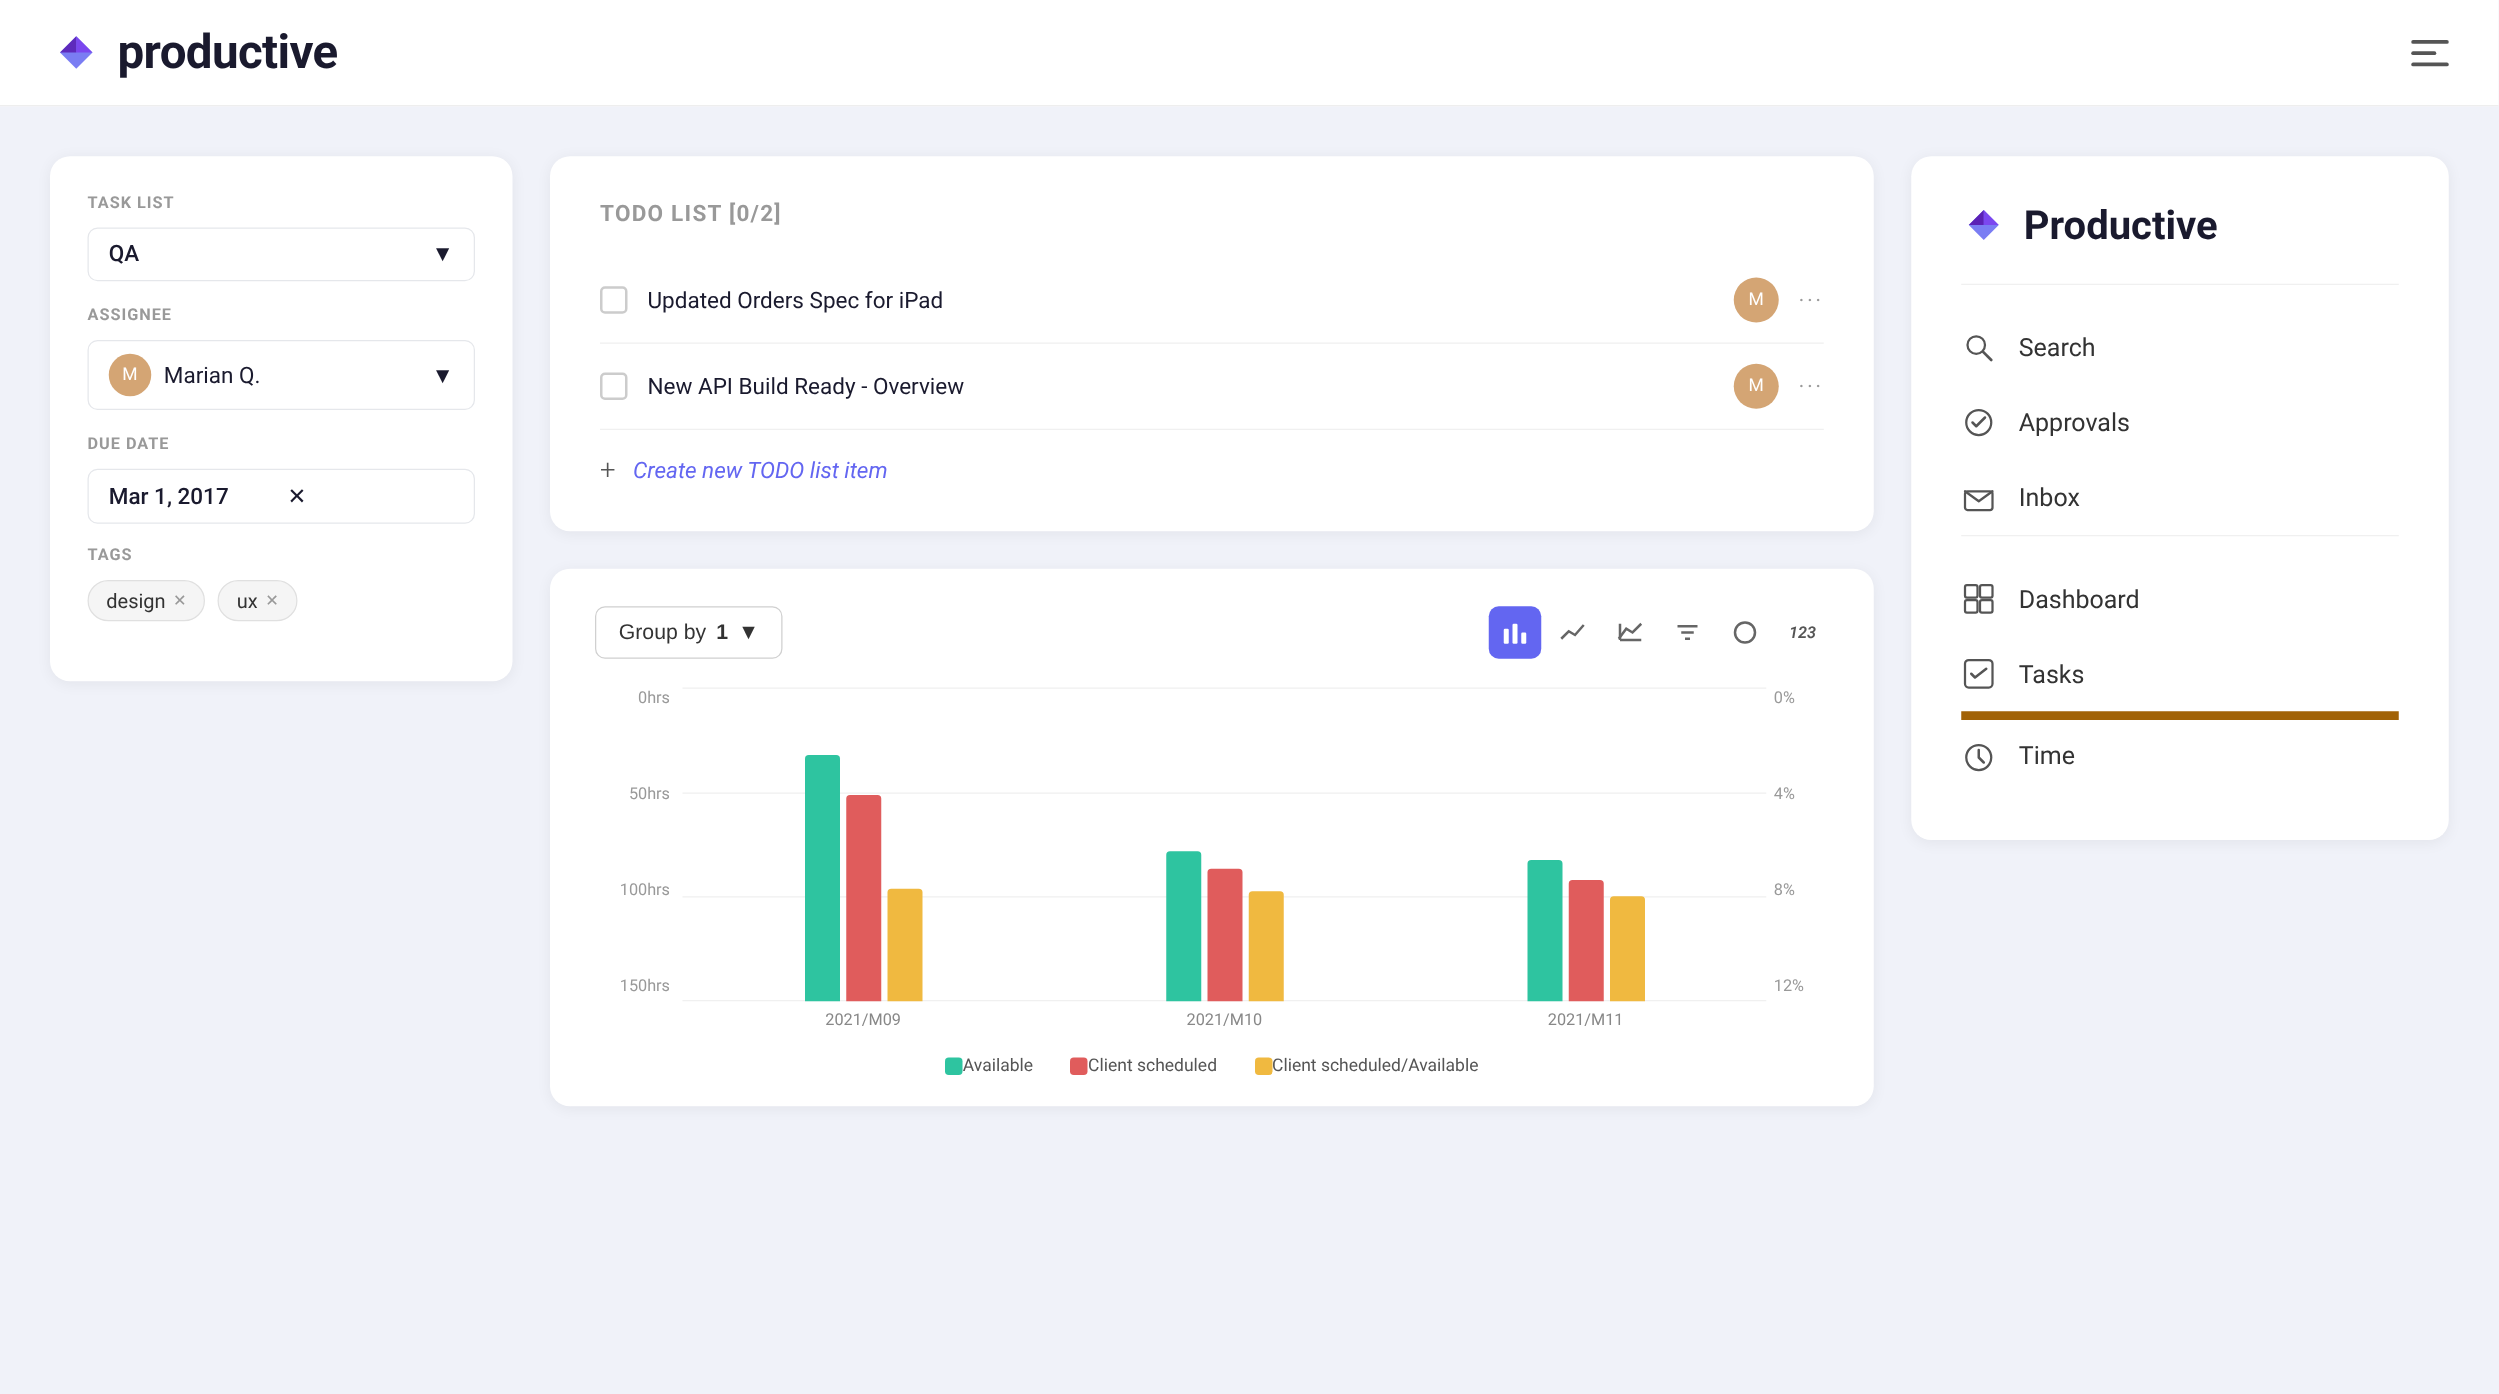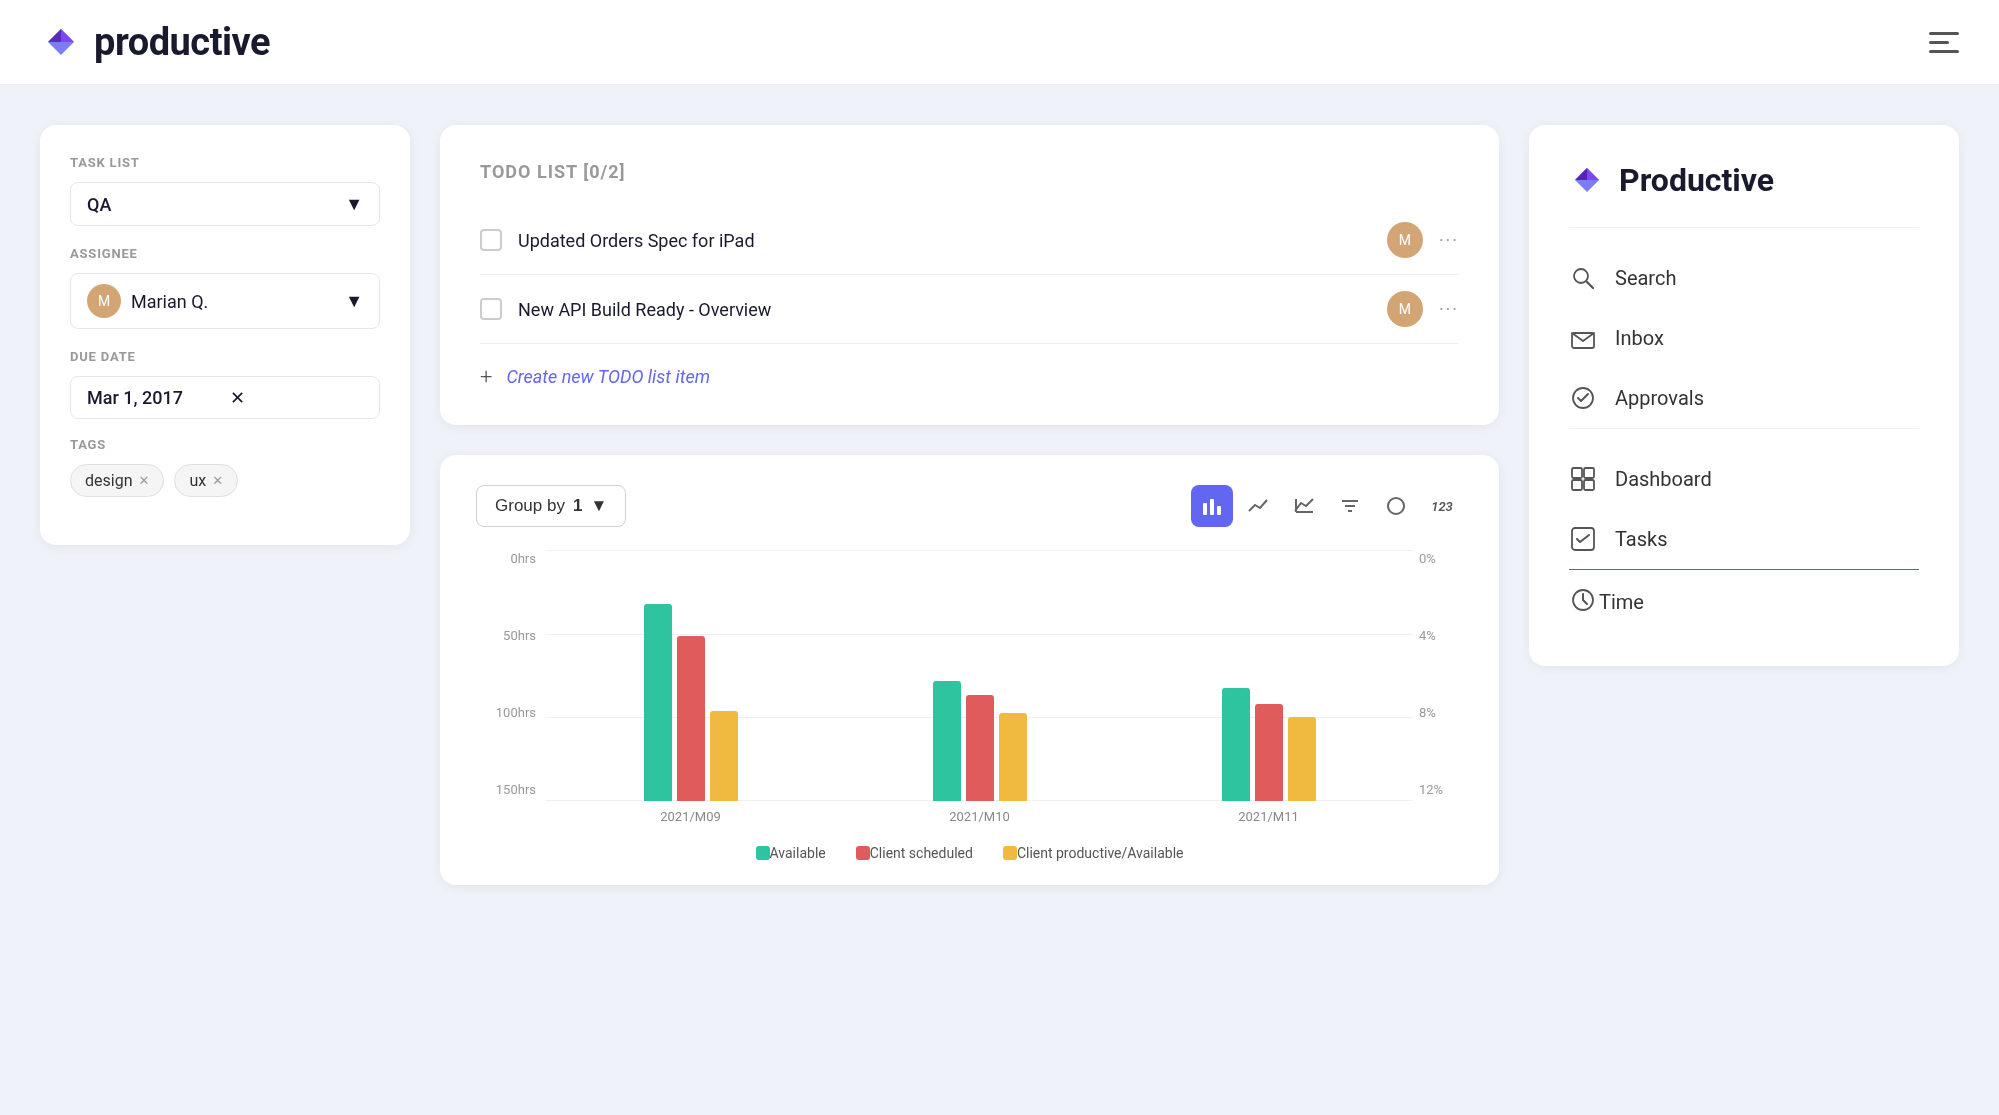--- a/index.html
+++ b/index.html
@@ -490,25 +490,25 @@
       stroke: #555;
       fill: none;
       stroke-width: 1.8;
     }
     .sidebar-item-label {
       font-size: 20px;
       color: #333;
     }
     .sidebar-bottom-item {
       display: flex;
-      align-items: flex-end;
-      gap: 2px;
+      align-items: flex-start;
+      gap: 18px;
       padding: 16px 0;
       cursor: pointer;
-      border-top: 1px solid #a16207;
+      border-top: 7px solid #a16207;
     }
   </style>
 </head>
 <body>
 
 <div class="top-nav">
   <div class="logo-area">
     <svg class="logo-icon" viewBox="0 0 42 42" fill="none" xmlns="http://www.w3.org/2000/svg">
       <path d="M8 21 L21 8 L34 21 L21 34 Z" fill="#6366f1" opacity="0.85"></path>
       <path d="M8 21 L21 8 L21 21 Z" fill="#5b21b6" opacity="0.9"></path>
@@ -702,21 +702,21 @@
         <div class="legend-item">
           <div class="legend-dot" style="background:#2ec4a0;"></div>
           <span>Available</span>
         </div>
         <div class="legend-item">
           <div class="legend-dot" style="background:#e05c5c;"></div>
           <span>Client scheduled</span>
         </div>
         <div class="legend-item">
           <div class="legend-dot" style="background:#f0b940;"></div>
-          <span>Client productive/Available</span>
+          <span>Client scheduled/Available</span>
         </div>
       </div>
     </div>
 
   </div>
 
   <div class="right-sidebar">
     <div class="sidebar-header">
       <svg class="sidebar-logo-icon" viewBox="0 0 36 36" fill="none">
         <path d="M6 18 L18 6 L30 18 L18 30 Z" fill="#6366f1" opacity="0.85"></path>
@@ -733,35 +733,35 @@
             <circle cx="11" cy="11" r="7"></circle>
             <line x1="16.5" y1="16.5" x2="23" y2="23" stroke="#555" stroke-width="2.2" stroke-linecap="round"></line>
           </svg>
       </div>
       <span class="sidebar-item-label">Search</span>
     </div>
 
     <div class="sidebar-item">
       <div class="sidebar-item-icon">
         <svg viewBox="0 0 26 26">
+            <circle cx="13" cy="13" r="10"></circle>
+            <polyline points="8,13 11,16 18,9" stroke-width="2" stroke-linecap="round" stroke-linejoin="round"></polyline>
+          </svg>
+      </div>
+      <span class="sidebar-item-label">Approvals</span>
+    </div>
+
+    <div class="sidebar-item">
+      <div class="sidebar-item-icon">
+        <svg viewBox="0 0 26 26">
             <rect x="2" y="8" width="22" height="15" rx="2"></rect>
             <polyline points="2,8 13,16 24,8" stroke-width="1.8" stroke-linecap="round" stroke-linejoin="round"></polyline>
           </svg>
       </div>
       <span class="sidebar-item-label">Inbox</span>
-    </div>
-
-    <div class="sidebar-item">
-      <div class="sidebar-item-icon">
-        <svg viewBox="0 0 26 26">
-            <circle cx="13" cy="13" r="10"></circle>
-            <polyline points="8,13 11,16 18,9" stroke-width="2" stroke-linecap="round" stroke-linejoin="round"></polyline>
-          </svg>
-      </div>
-      <span class="sidebar-item-label">Approvals</span>
     </div>
 
     <div class="sidebar-divider"></div>
 
     <div class="sidebar-item">
       <div class="sidebar-item-icon">
         <svg viewBox="0 0 26 26">
             <rect x="2" y="2" width="10" height="10" rx="1.5"></rect>
             <rect x="14" y="2" width="10" height="10" rx="1.5"></rect>
             <rect x="2" y="14" width="10" height="10" rx="1.5"></rect>

